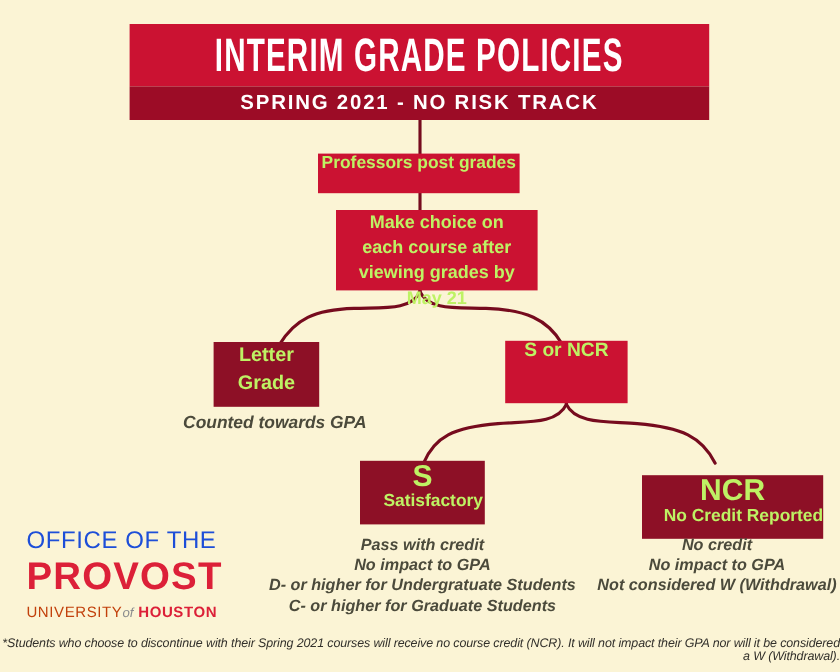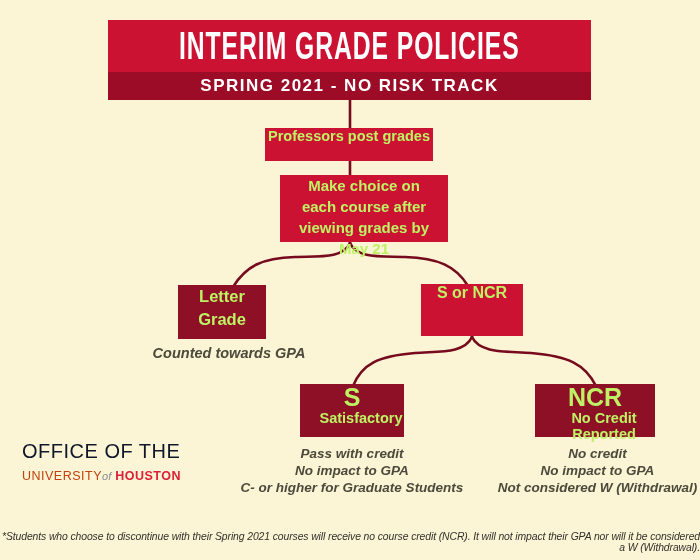--- a/index.html
+++ b/index.html
@@ -27,31 +27,31 @@
   
   .fbox{display:flex;flex-direction:column;align-items:center;justify-content:flex-start;
         color:#bef264;font-weight:bold;text-align:center;box-sizing:border-box;}
   .red{background:#CB1232;}
   .maroon{background:#8D1026;}
   .box-step1{left:265px;top:128px;width:168px;height:33px;font-size:14.5px;}
   .box-step2{left:265px;top:175px;width:168px;height:67px;font-size:15px;line-height:21px;padding:0 9px;margin-left:15px;}
   .box-letter{left:178px;top:285px;width:88px;height:54px;font-size:16.5px;line-height:23px;}
   .box-sorncr{left:421px;top:284px;width:102px;height:52px;font-size:16px;}
   .box-s{left:300px;top:384px;width:104px;height:53px;}
-  .box-ncr{left:535px;top:384px;width:120px;height:53px;}
+  .box-ncr{left:535px;top:396px;width:151px;height:53px;}
   .big-grade{font-size:25px;line-height:26px;font-weight:bold;}
   .grade-sub{font-size:14.5px;line-height:16px;font-weight:bold;margin-left:18px;}
   
   .note{color:#4B4A3B;font-style:italic;font-weight:bold;text-align:center;}
   .note-letter{left:128px;top:345px;width:202px;font-size:14.5px;}
   .note-s{left:197px;top:445px;width:310px;font-size:13.5px;line-height:17px;}
   .note-ncr{left:490px;top:445px;width:215px;font-size:13.5px;line-height:17px;}
   
   .logo{left:22px;top:440px;}
-  .logo-office{color:#0f172a;font-size:20px;letter-spacing:0.5px;font-weight:400;}
+  .logo-office{color:#1d4ed8;font-size:20px;letter-spacing:0.5px;font-weight:400;}
   .logo-provost{color:#DC2038;font-size:32px;font-weight:bold;letter-spacing:1px;line-height:34px;}
   .logo-uh{margin-top:6px;font-size:12.5px;letter-spacing:0.5px;}
   .logo-univ{color:#c2410c;font-weight:400;}
   .logo-of{color:#8A8C8E;font-style:italic;font-size:11px;letter-spacing:0;}
   .logo-houston{color:#DC2038;font-weight:bold;}
   
   .footnote{
     left:0;top:531px;width:700px;text-align:right;
     color:#32302B;font-size:10.4px;font-style:italic;font-weight:400;letter-spacing:-0.1px;
   }
@@ -104,27 +104,29 @@
 <div class="abs fbox maroon box-ncr">
   <span class="big-grade">NCR</span>
   <span class="grade-sub">No Credit Reported</span>
 </div>
 
 <div class="abs note note-letter">Counted towards GPA</div>
 
 <div class="abs note note-s">
   <div>Pass with credit</div>
   <div>No impact to GPA</div>
+  <div>D- or higher for Undergratuate Students</div>
   <div>C- or higher for Graduate Students</div>
 </div>
 
 <div class="abs note note-ncr">
   <div>No credit</div>
   <div>No impact to GPA</div>
   <div>Not considered W (Withdrawal)</div>
 </div>
 
 <div class="abs logo">
   <div class="logo-office">OFFICE OF THE</div>
+  <div class="logo-provost">PROVOST</div>
   <div class="logo-uh"><span class="logo-univ">UNIVERSITY</span><span class="logo-of">of</span> <span class="logo-houston">HOUSTON</span></div>
 </div>
 
 <div class="abs footnote">*Students who choose to discontinue with their Spring 2021 courses will receive no course credit (NCR). It will not impact their GPA nor will it be considered a W (Withdrawal).</div>
 
 </body></html>

